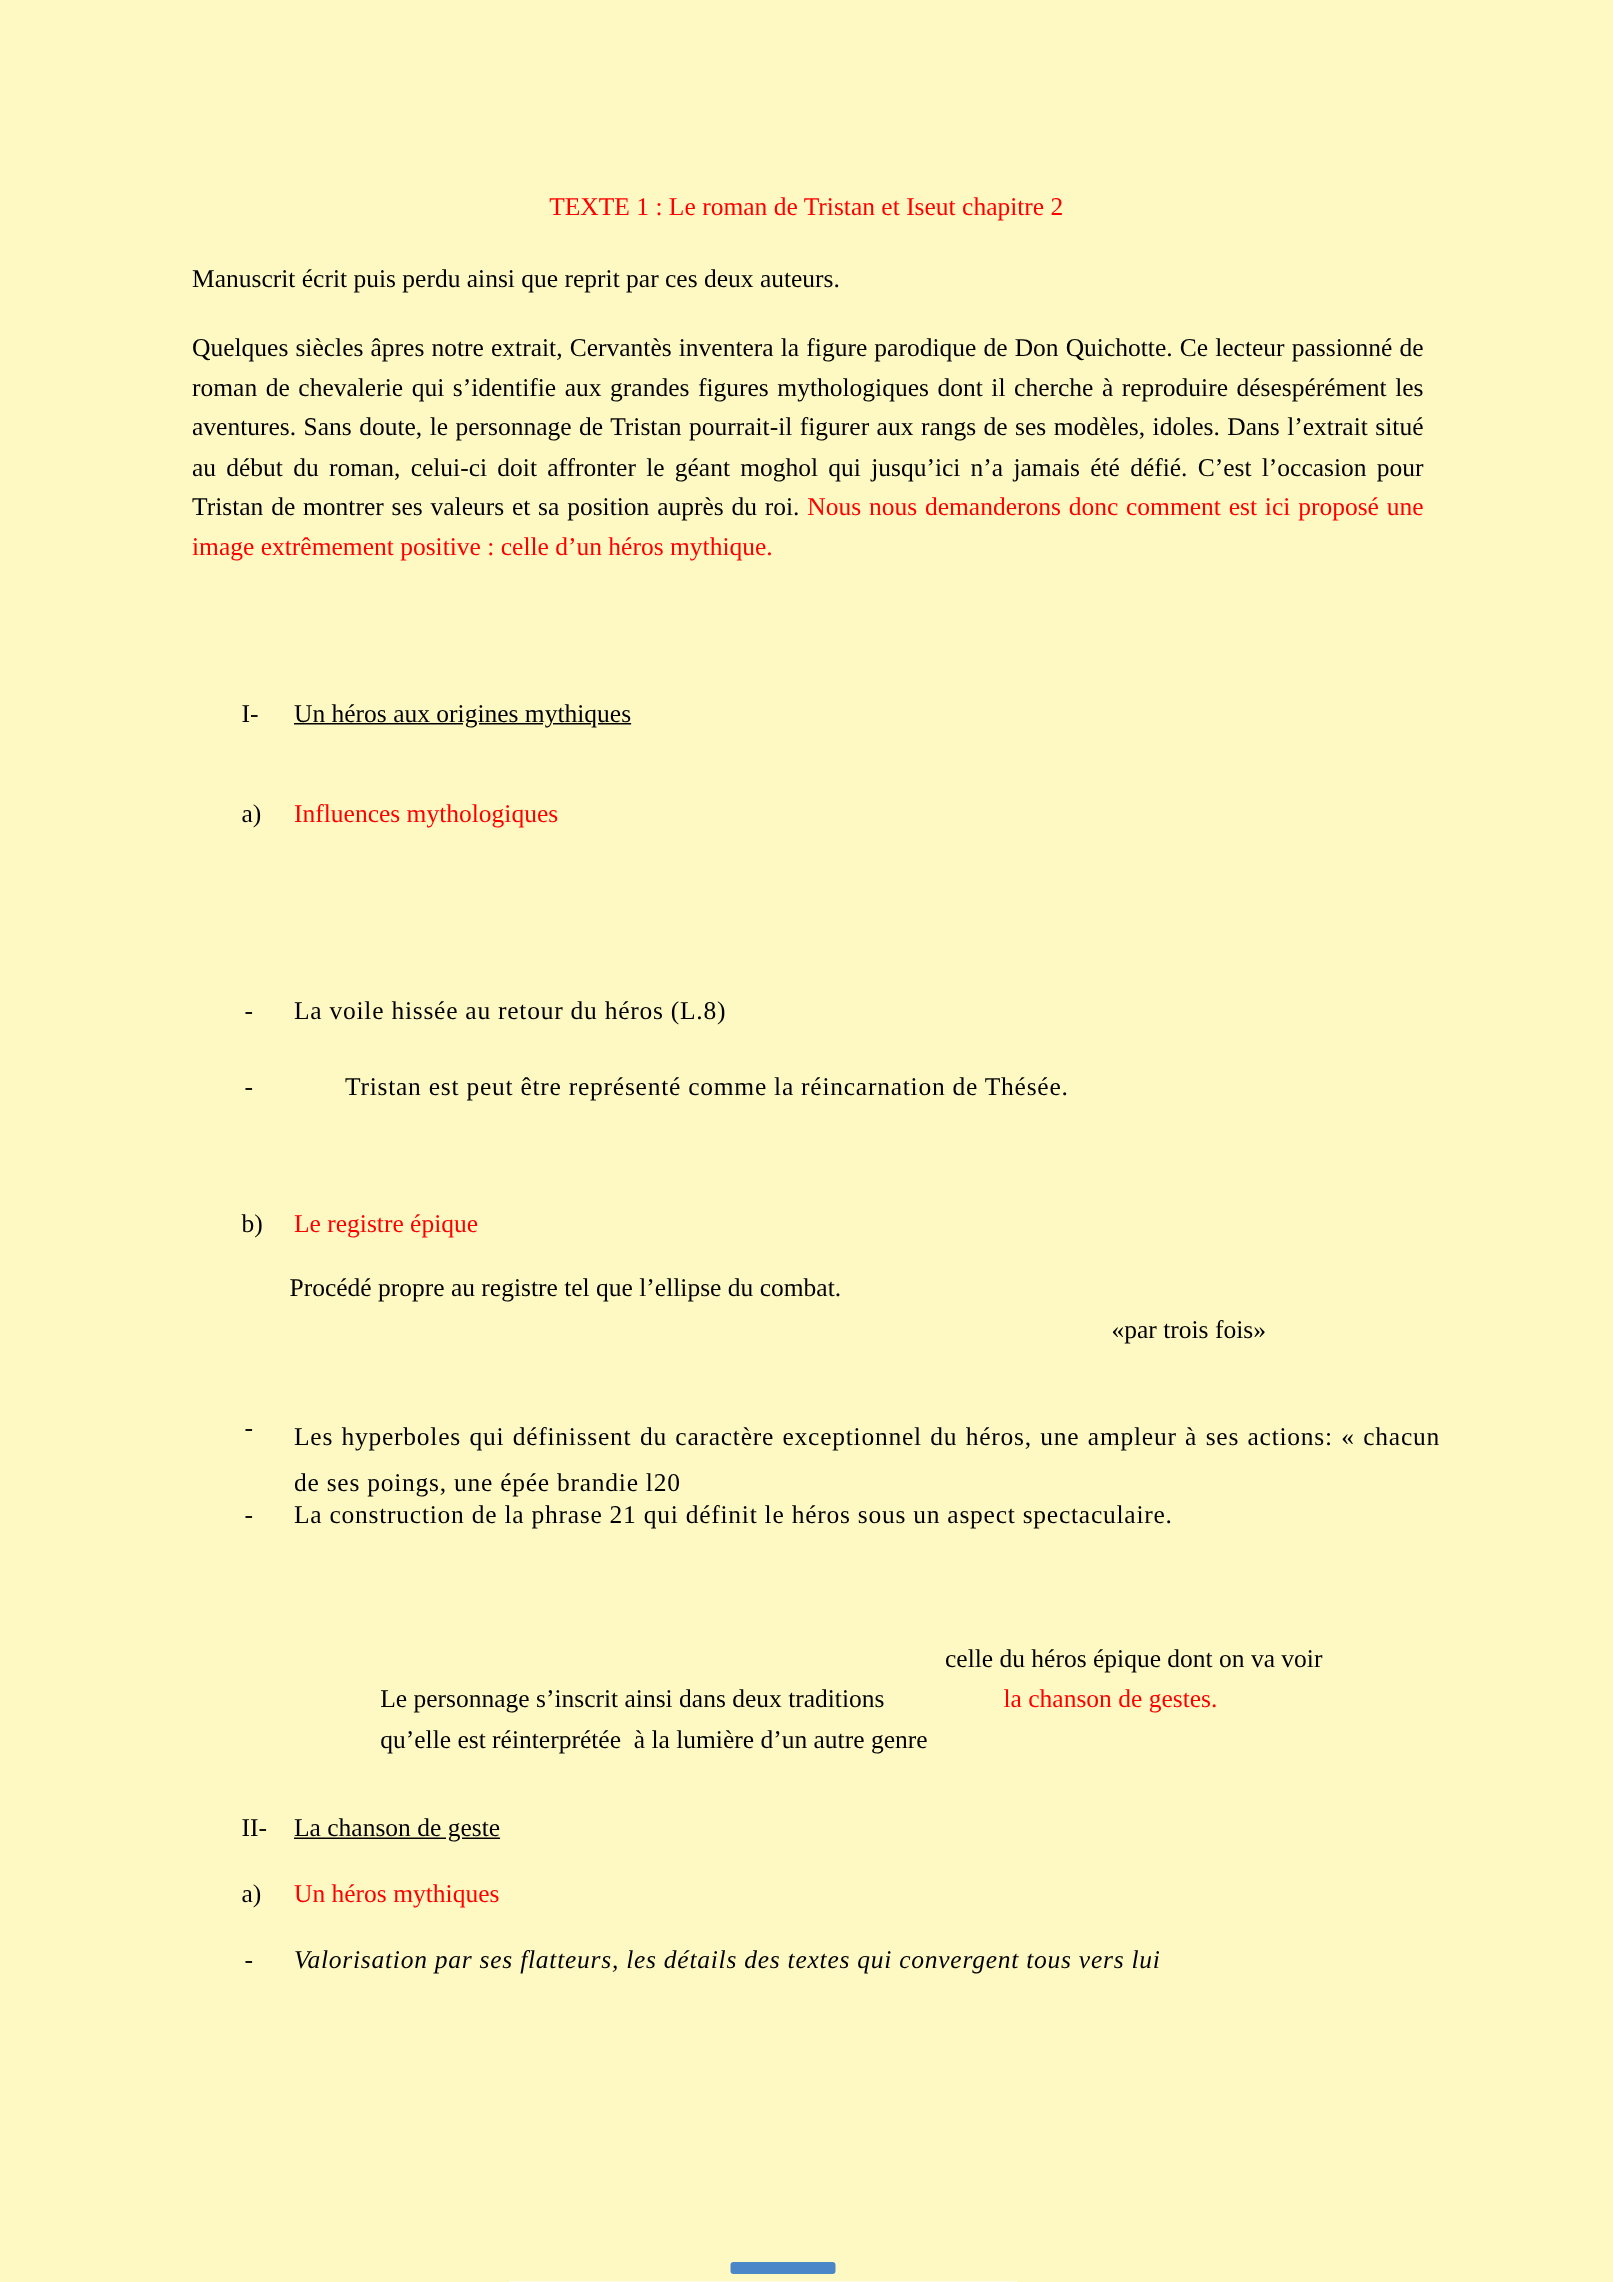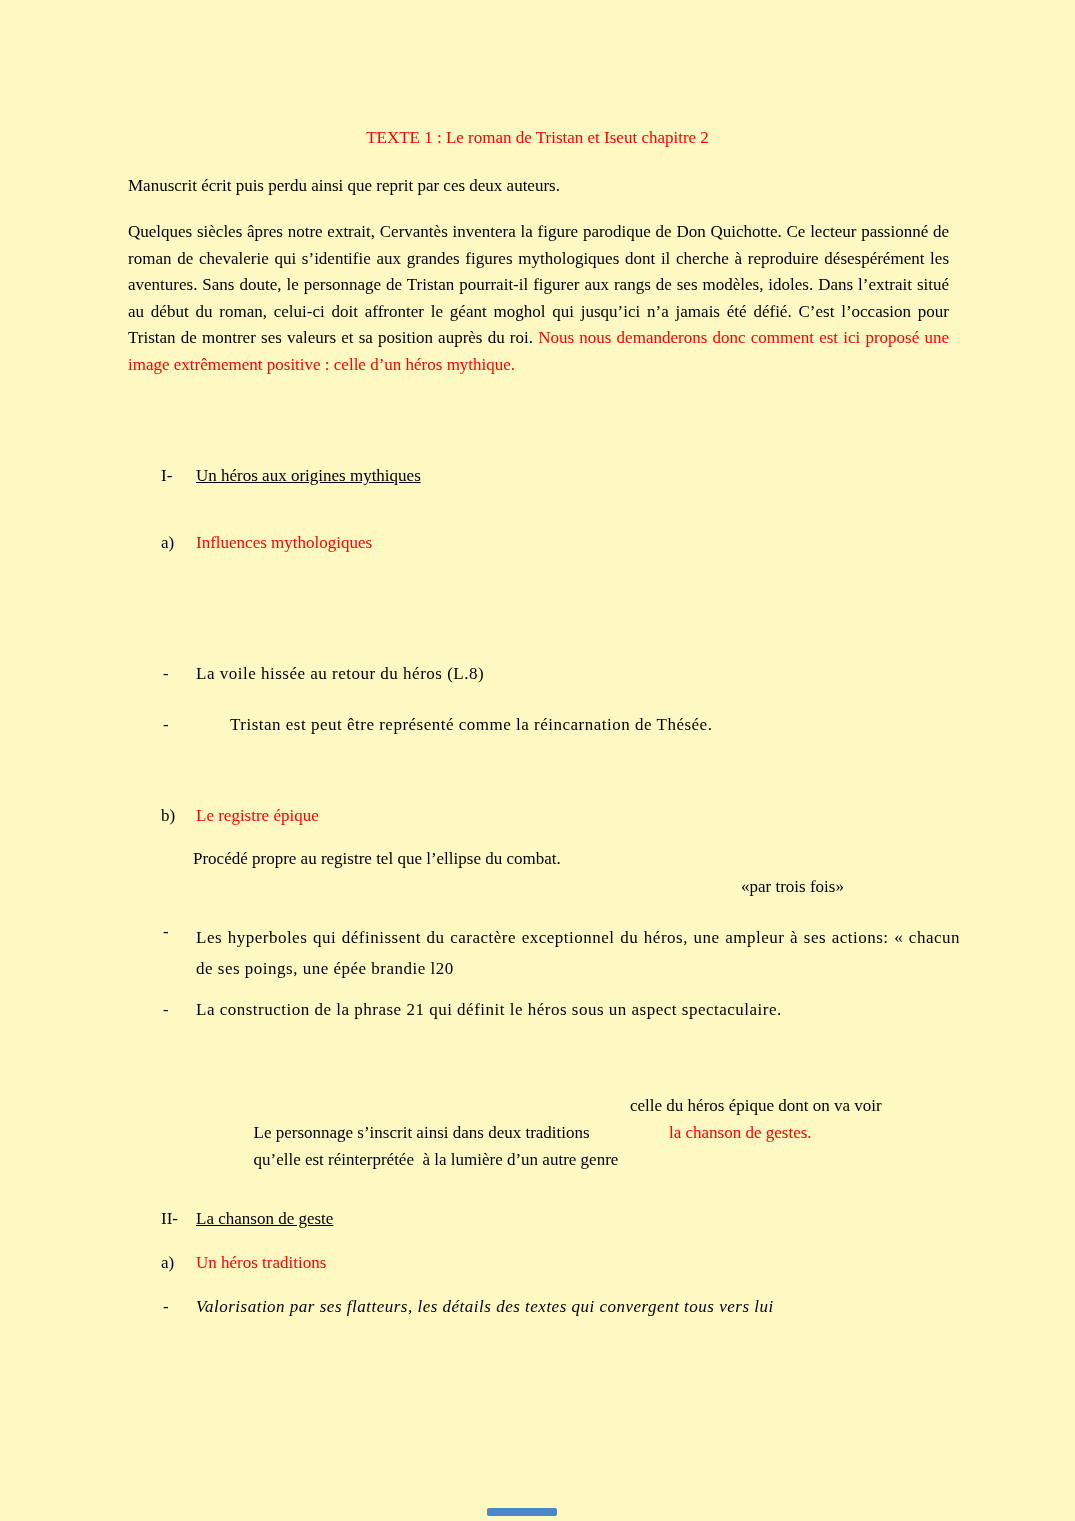--- a/index.html
+++ b/index.html
@@ -39,21 +39,21 @@
 
   .bullet { left: 163px; }
   .bullet .dash { display: inline-block; width: 33px; vertical-align: top; }
   .bullet .btext {
     display: inline-block; vertical-align: top;
     text-align: justify; letter-spacing: 0.5px;
   }
   .b1 { top: 556px; } .b1 .btext { width: 810px; line-height: 31px; }
   .b2 { top: 664px; } .b2 .btext { width: 810px; }
   .b3 { top: 715px; } .b3 .btext { width: 810px; margin-left: 34px; }
-  .b4 { top: 922px; } .b4 .btext { width: 764px; line-height: 31px; }
+  .b4 { top: 942px; } .b4 .btext { width: 764px; line-height: 31px; }
   .b5 { top: 1000px; } .b5 .btext { width: 810px; }
   .b6 { top: 1297px; } .b6 .btext { width: 810px; font-style: italic; }
 
   .procede { top: 849px; left: 193px; white-space: pre; }
 
   .eloge { top: 877px; left: 190px; white-space: pre; }
   .eloge .ov { position: absolute; left: 551px; top: 0; white-space: pre; }
 
   .concl { top: 1092px; left: 228px; }
   .cline { position: relative; white-space: pre; height: 27px; line-height: 27px; }
@@ -122,21 +122,21 @@
       <span>qu’elle est réinterprétée  à la lumière d’un autre genre</span>
       <span class="ov2 red">la chanson de gestes.</span>
     </div>
   </div>
 
   <div class="abs hblock h2">
     <span class="marker">II-</span><span class="hu">La chanson de geste</span>
   </div>
 
   <div class="abs hblock suba2">
-    <span class="marker">a)</span><span class="red">Un héros traditions</span>
+    <span class="marker">a)</span><span class="red">Un héros mythiques</span>
   </div>
 
   <div class="abs bullet b6">
     <span class="dash">-</span><span class="btext">Valorisation par ses flatteurs, les détails des textes qui convergent tous vers lui</span>
   </div>
 
   <div class="abs bluebar"></div>
 
 </div>
 

